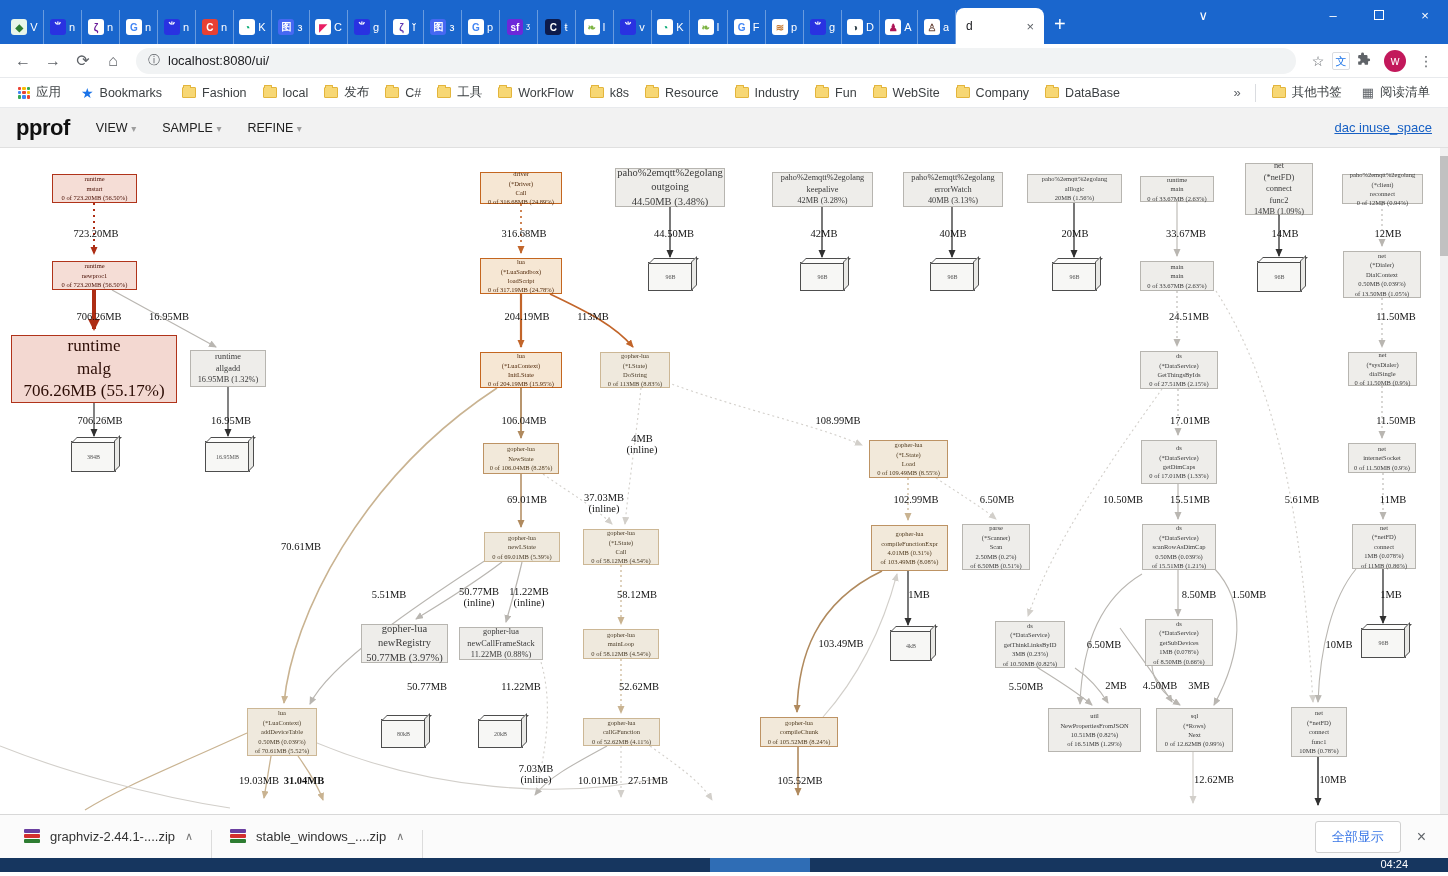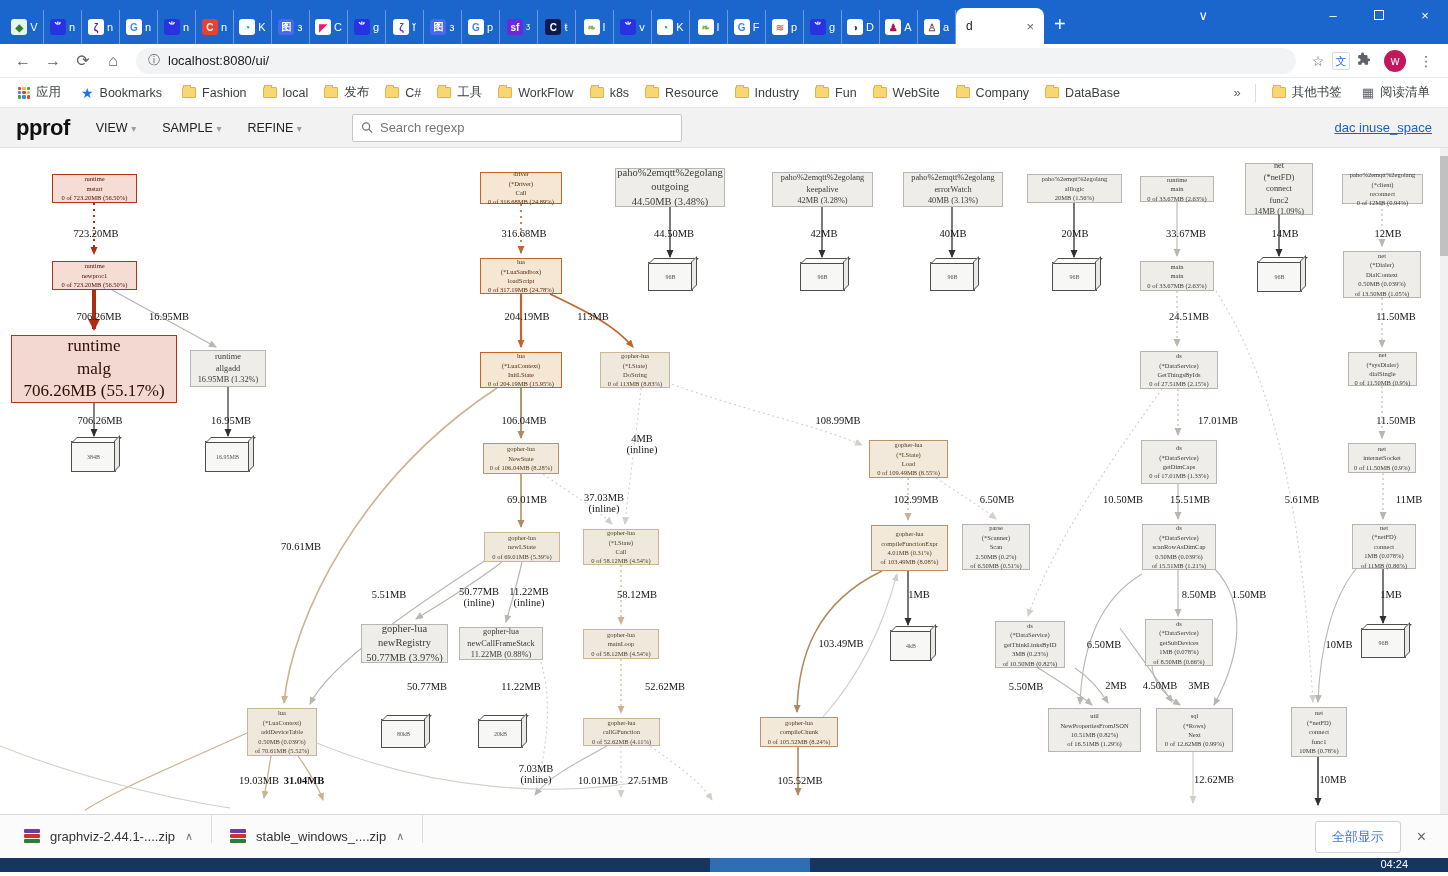--- a/index.html
+++ b/index.html
@@ -342,27 +342,20 @@
     <span class="rlico">▦</span>
     <span>阅读清单</span>
   </div>
 </div>
 
 <div class="pheader">
   <span class="plogo">pprof</span>
   <span class="pmenu"><span>VIEW</span> <span class="car">▾</span></span>
   <span class="pmenu"><span>SAMPLE</span> <span class="car">▾</span></span>
   <span class="pmenu"><span>REFINE</span> <span class="car">▾</span></span>
-  <div class="psearch">
-    <svg width="13" height="13" viewBox="0 0 24 24">
-        <circle cx="10" cy="10" r="7" fill="none" stroke="#757575" stroke-width="2.4"></circle>
-        <line x1="15.5" y1="15.5" x2="22" y2="22" stroke="#757575" stroke-width="2.4"></line>
-      </svg>
-    <input placeholder="Search regexp" style="">
-  </div>
   <span class="plink">dac inuse_space</span>
 </div>
 
 <div class="graph">
   <svg class="gsvg" width="1448" height="666">
     <defs>
       <marker id="arr-red" markerWidth="9" markerHeight="9" refX="7" refY="3.5" orient="auto" markerUnits="userSpaceOnUse">
           <path d="M0 0 L8 3.5 L0 7 z" fill="#ad2d14"></path>
         </marker>
       <marker id="arr-redL" markerWidth="16" markerHeight="14" refX="10" refY="6" orient="auto" markerUnits="userSpaceOnUse">
@@ -769,21 +762,21 @@
     <div class="elabel" style="left: 524px; top: 272px;">
       <div>106.04MB</div>
     </div>
     <div class="elabel" style="left: 642px; top: 296px;">
       <div>4MB</div>
       <div>(inline)</div>
     </div>
     <div class="elabel" style="left: 838px; top: 272px;">
       <div>108.99MB</div>
     </div>
-    <div class="elabel" style="left: 1190px; top: 272px; margin-left: 28px;">
+    <div class="elabel" style="left: 1190px; top: 272px;">
       <div>17.01MB</div>
     </div>
     <div class="elabel" style="left: 1396px; top: 272px;">
       <div>11.50MB</div>
     </div>
     <div class="elabel" style="left: 527px; top: 351px;">
       <div>69.01MB</div>
     </div>
     <div class="elabel" style="left: 604px; top: 355px;">
       <div>37.03MB</div>
@@ -797,21 +790,21 @@
     </div>
     <div class="elabel" style="left: 1123px; top: 351px;">
       <div>10.50MB</div>
     </div>
     <div class="elabel" style="left: 1190px; top: 351px;">
       <div>15.51MB</div>
     </div>
     <div class="elabel" style="left: 1302px; top: 351px;">
       <div>5.61MB</div>
     </div>
-    <div class="elabel" style="left: 1393px; top: 351px; margin-left: 16px;">
+    <div class="elabel" style="left: 1393px; top: 351px;">
       <div>11MB</div>
     </div>
     <div class="elabel" style="left: 301px; top: 398px;">
       <div>70.61MB</div>
     </div>
     <div class="elabel" style="left: 389px; top: 446px;">
       <div>5.51MB</div>
     </div>
     <div class="elabel" style="left: 479px; top: 449px;">
       <div>50.77MB</div>
@@ -844,21 +837,21 @@
     </div>
     <div class="elabel" style="left: 1339px; top: 496px;">
       <div>10MB</div>
     </div>
     <div class="elabel" style="left: 427px; top: 538px;">
       <div>50.77MB</div>
     </div>
     <div class="elabel" style="left: 521px; top: 538px;">
       <div>11.22MB</div>
     </div>
-    <div class="elabel" style="left: 665px; top: 538px;">
+    <div class="elabel" style="left: 639px; top: 538px;">
       <div>52.62MB</div>
     </div>
     <div class="elabel" style="left: 1026px; top: 538px;">
       <div>5.50MB</div>
     </div>
     <div class="elabel" style="left: 1116px; top: 537px;">
       <div>2MB</div>
     </div>
     <div class="elabel" style="left: 1160px; top: 537px;">
       <div>4.50MB</div>
@@ -887,21 +880,21 @@
     </div>
     <div class="elabel" style="left: 1214px; top: 631px;">
       <div>12.62MB</div>
     </div>
     <div class="elabel" style="left: 1333px; top: 631px;">
       <div>10MB</div>
     </div>
   </div>
 
 <div class="dlbar">
-  <div style="display:flex;align-items:flex-start;height:100%">
+  <div style="display:flex;align-items:flex-end;height:100%">
       <div class="dl-item">
         <span class="rar">
           <i></i>
           <i></i>
           <i></i>
         </span>
         <span class="dl-name">graphviz-2.44.1-....zip</span>
         <span class="dl-chev">∧</span>
       </div>
       <span class="dl-sep"></span>

